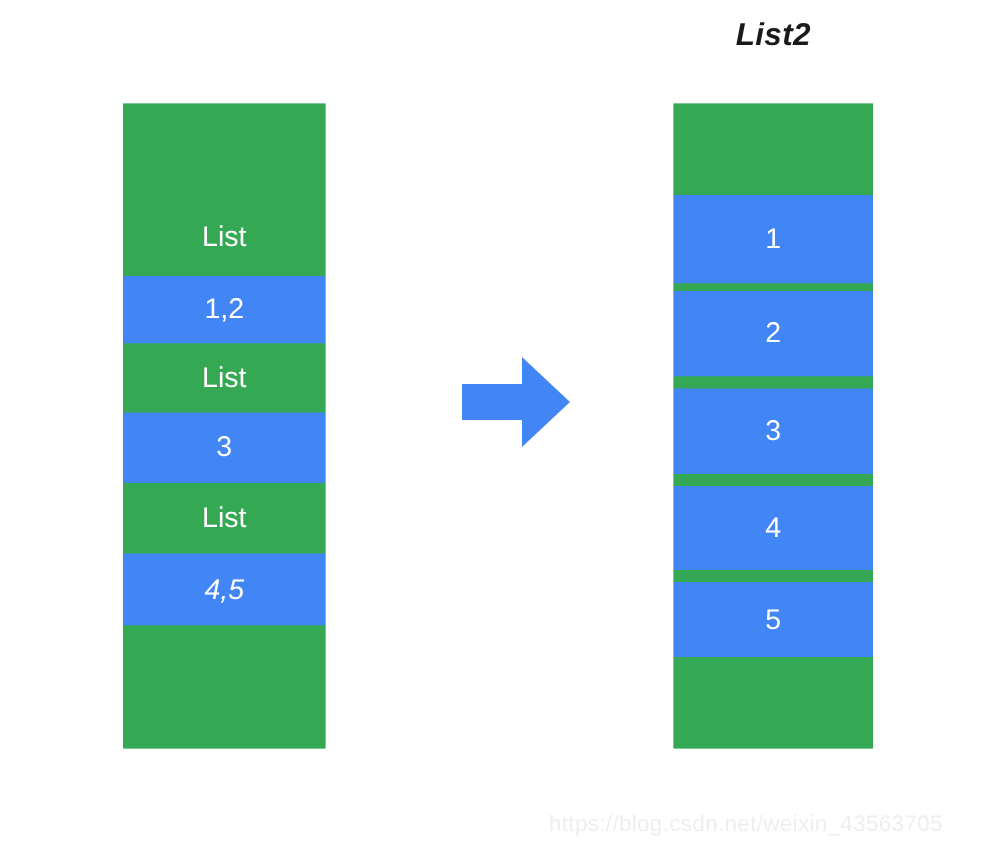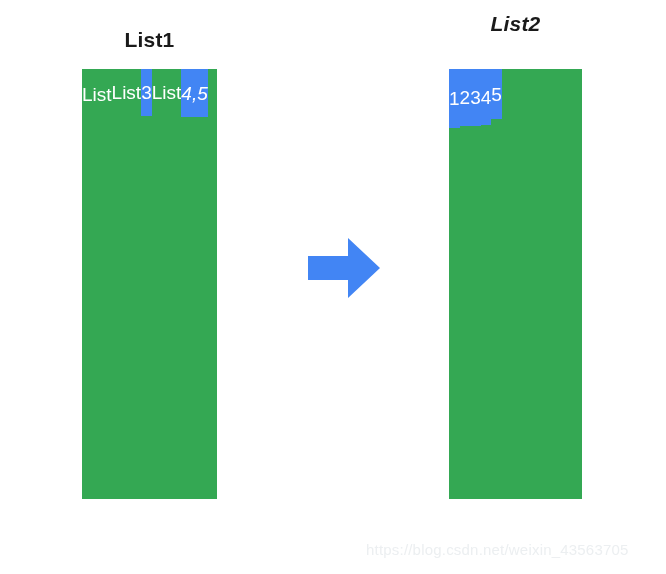--- a/index.html
+++ b/index.html
@@ -41,21 +41,21 @@
     width: 133px;
     font-style: italic;
   }
 
   
   .column {
     position: absolute;
     top: 69px;
     height: 430px;
     display: flex;
-    flex-direction: row;
+    flex-direction: column;
     background: #34a853;
     overflow: hidden;
   }
   #column-list1 {
     left: 82px;
     width: 135px;
   }
   #column-list2 {
     left: 449px;
     width: 133px;
@@ -106,25 +106,25 @@
     white-space: nowrap;
     letter-spacing: 0.2px;
     user-select: none;
   }
 </style>
 </head>
 <body>
 
 <div id="diagram">
 
-  <div class="col-title" id="title-list1">List1</div>
 
   <div class="column" id="column-list1">
       <div class="band green spacer" style="height: 64px;"></div>
       <div class="band green" style="height: 51px;">List</div>
+      <div class="band blue" style="height: 45px;">1,2</div>
       <div class="band green" style="height: 46px;">List</div>
       <div class="band blue" style="height: 47px;">3</div>
       <div class="band green" style="height: 47px;">List</div>
       <div class="band blue" style="height: 48px; font-style: italic;">4,5</div>
       <div class="band green spacer" style="height: 82px;"></div>
     </div>
 
   <div id="arrow-transform">
     <svg viewBox="0 0 72 60" xmlns="http://www.w3.org/2000/svg" aria-hidden="true">
       <polygon points="0,18 40,18 40,0 72,30 40,60 40,42 0,42" fill="#4285f4"></polygon>

